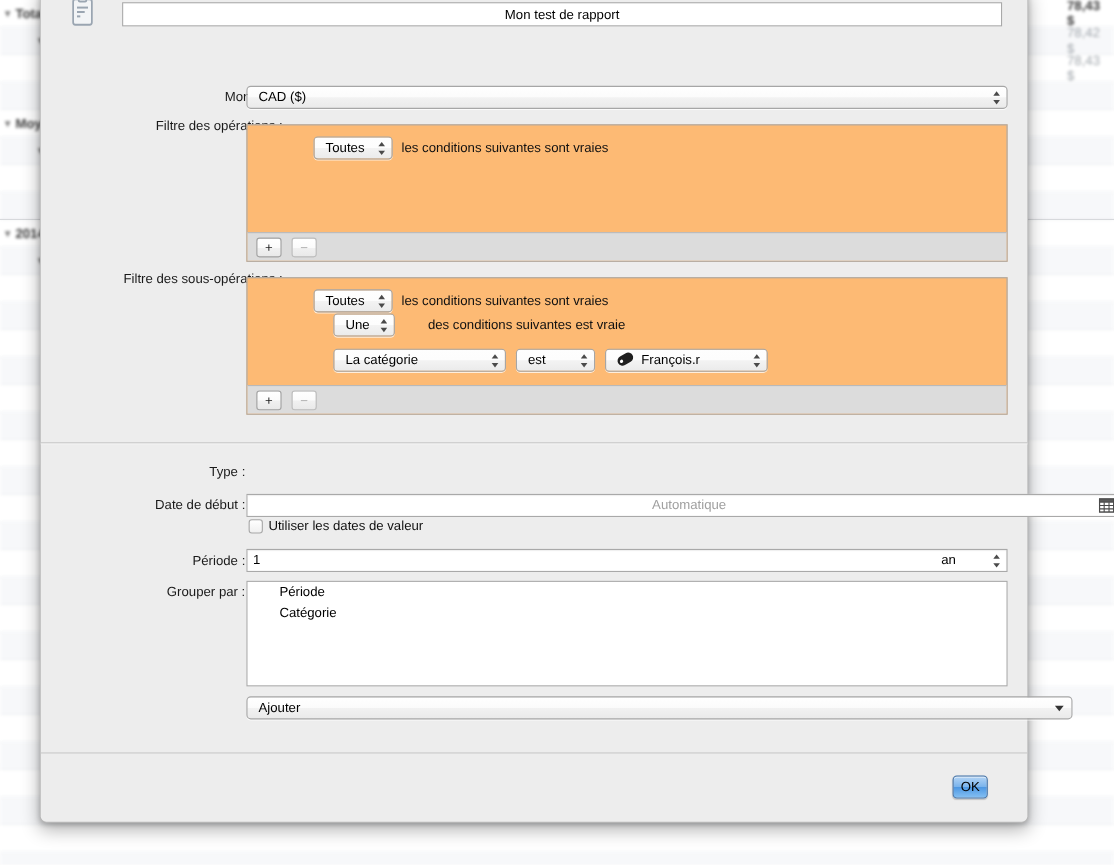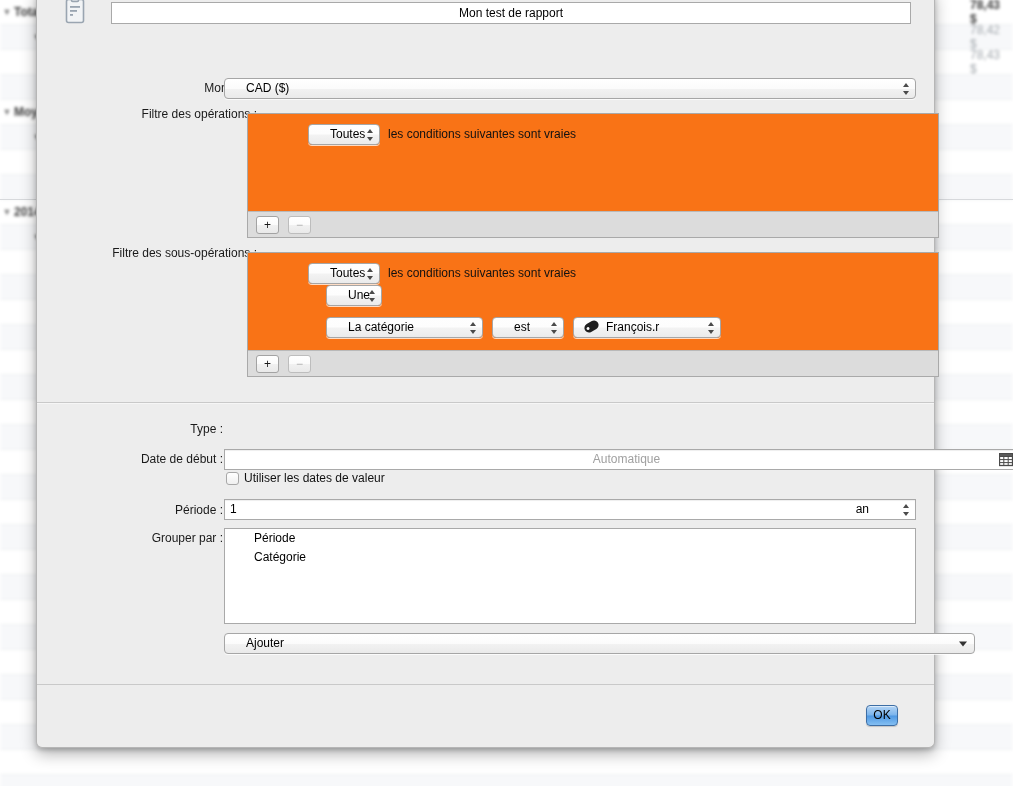--- a/index.html
+++ b/index.html
@@ -140,21 +140,21 @@
     position: absolute;
     box-sizing: border-box;
     height: 21px;
     background: linear-gradient(to bottom, #fefefe 0%, #fdfdfd 48%, #f3f3f3 52%, #ebebeb 100%);
     border: 1px solid #a6a6a6;
     border-radius: 4px;
     box-shadow: 0 1px 0 rgba(255,255,255,0.75);
     font-size: 12px;
     color: #000;
     line-height: 19px;
-    padding-left: 21px;
+    padding-left: 10px;
     padding-right: 20px;
     overflow: hidden;
     white-space: nowrap;
   }
   .popup.wide-field {
     background: linear-gradient(to bottom, #ffffff 0%, #fbfbfb 50%, #f2f2f2 51%, #eaeaea 100%);
   }
   .stepper {
     position: absolute;
     right: 5px;
@@ -181,23 +181,22 @@
     width: 0; height: 0;
     border-left: 4px solid transparent;
     border-right: 4px solid transparent;
     border-top: 5px solid #333;
   }
 
   
   .rulebox {
     position: absolute;
     box-sizing: border-box;
-    background: #f97316;
+    background: #fdba74;
     border: 1px solid #a9a9a9;
-    margin-left: 23px;
   }
   .rulebar {
     position: absolute;
     box-sizing: border-box;
     left: 0; bottom: 0;
     width: 100%;
     height: 26px;
     background: #dcdcdc;
     border-top: 1px solid #b9b9b9;
   }
@@ -467,20 +466,21 @@
     </div>
     <div class="rule-text" style="left:140px; top:10px;">les conditions suivantes sont vraies</div>
 
     <div class="popup" style="left:78px; top:32px; width:56px;">
       <span>Une</span>
       <span class="stepper">
           <i class="up"></i>
           <i class="dn"></i>
         </span>
     </div>
+    <div class="rule-text" style="left:164px; top:32px;">des conditions suivantes est vraie</div>
 
     <div class="popup" style="left:78px; top:64px; width:157px;">
       <span>La catégorie</span>
       <span class="stepper">
           <i class="up"></i>
           <i class="dn"></i>
         </span>
     </div>
 
     <div class="popup" style="left:244px; top:64px; width:72px;">

